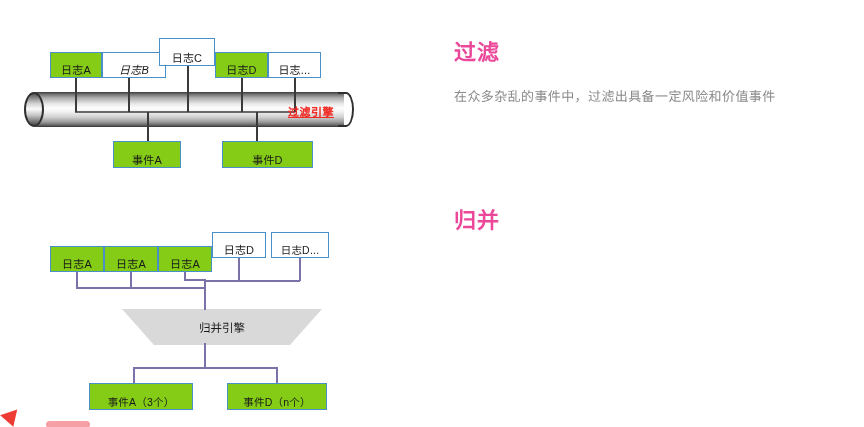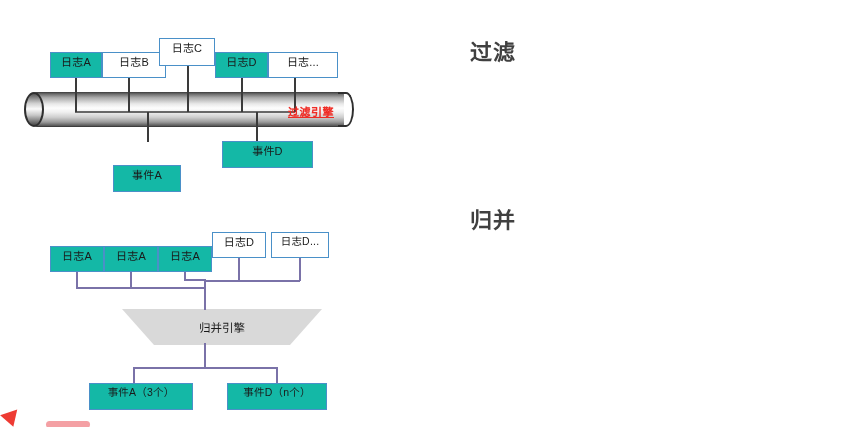--- a/index.html
+++ b/index.html
@@ -13,29 +13,29 @@
     color: #333;
   }
 
   .stage { position: absolute; inset: 0; }
 
   
   .node {
     position: absolute;
     box-sizing: border-box;
     border: 1.4px solid #4a90c8;
-    display: flex; align-items: flex-start; justify-content: center;
+    display: flex; align-items: flex-end; justify-content: center;
     font-size: 11px;
     color: #1a1a1a;
     letter-spacing: .2px;
     white-space: nowrap;
     background: #ffffff;
     z-index: 6;
   }
-  .node.fill { background: #14b8a6; }
+  .node.fill { background: #84cc16; }
   .node.wide { font-size: 10.5px; }
 
   
   .vline, .hline {
     position: absolute;
     background: #3a3a3a;
     z-index: 4;
   }
   .vline { width: 1.6px; }
   .hline { height: 1.6px; }
@@ -94,23 +94,23 @@
     background: #d9d9d9;
     z-index: 3;
     display: flex; align-items: center; justify-content: center;
     font-size: 11.5px; color: #1a1a1a;
     clip-path: polygon(0% 0%, 100% 0%, 84% 100%, 16% 100%);
   }
 
   
   .sect { position: absolute; width: 330px; }
   .sect h2 {
-    margin: 0 0 0 16px;
+    margin: 0 0 0 0;
     font-size: 22px; font-weight: bold;
-    color: #404040;
+    color: #ec4899;
     letter-spacing: 1px;
     line-height: 1.2;
   }
   .sect p {
     margin: 18px 0 0 0;
     font-size: 13px;
     line-height: 26px;
     color: #8a8a8a;
     letter-spacing: .4px;
   }
@@ -136,30 +136,30 @@
 </head>
 <body>
 
 <div class="stage">
 
   <div>
 
     <div class="node fill" style="left:50px; top:52px; width:52px; height:26px;">
       <span>日志A</span>
     </div>
-    <div class="node" style="left:102px; top:52px; width:64px; height:26px;">
+    <div class="node" style="left:102px; top:52px; width:64px; height:26px;font-style:italic;">
       <span>日志B</span>
     </div>
     <div class="node" style="left:159px; top:38px; width:56px; height:28px;">
       <span>日志C</span>
     </div>
     <div class="node fill" style="left:215px; top:52px; width:53px; height:26px;">
       <span>日志D</span>
     </div>
-    <div class="node" style="left:268px; top:52px; width:70px; height:26px;">
+    <div class="node" style="left:268px; top:52px; width:53px; height:26px;">
       <span>日志...</span>
     </div>
 
     <div class="vline" style="left:75px; top:78px; height:34px;"></div>
     <div class="vline" style="left:128px; top:78px; height:34px;"></div>
     <div class="vline" style="left:187px; top:66px; height:46px;"></div>
     <div class="vline" style="left:241px; top:78px; height:34px;"></div>
     <div class="vline" style="left:294px; top:78px; height:34px;"></div>
 
     <div class="hline" style="left:75px; top:111px; width:220px; opacity:.75;"></div>
@@ -167,21 +167,21 @@
     <div class="cyl-wrap" style="left:24px; top:92px; width:330px; height:35px;">
       <div class="cyl-body" style="width:310px;"></div>
       <div class="cyl-cap" style="width:20px;"></div>
       <div class="cyl-right-arc" style="right:0px; width:16px;"></div>
     </div>
     <div class="cyl-label" style="left:288px; top:103px;text-decoration:underline;">过滤引擎</div>
 
     <div class="vline" style="left:147px; top:112px; height:30px;"></div>
     <div class="vline" style="left:256px; top:112px; height:30px;"></div>
 
-    <div class="node fill" style="left:113px; top:141px; width:68px; height:27px;margin-top:24px;">
+    <div class="node fill" style="left:113px; top:141px; width:68px; height:27px;">
       <span>事件A</span>
     </div>
     <div class="node fill" style="left:222px; top:141px; width:91px; height:27px;">
       <span>事件D</span>
     </div>
   </div>
 
   <div>
 
     <div class="node fill" style="left:50px; top:246px; width:54px; height:26px;">
@@ -226,20 +226,21 @@
     <div class="node fill wide" style="left:89px; top:383px; width:104px; height:27px;">
       <span>事件A（3个）</span>
     </div>
     <div class="node fill wide" style="left:227px; top:383px; width:100px; height:27px;">
       <span>事件D（n个）</span>
     </div>
   </div>
 
   <div class="sect" style="left:454px; top:40px;">
     <h2>过滤</h2>
+    <p>在众多杂乱的事件中，过滤出具备一定风险和价值事件</p>
   </div>
 
   <div class="sect" style="left:454px; top:208px;">
     <h2>归并</h2>
   </div>
 
   <div class="deco-arrow" style="left:2px; top:412px;"></div>
   <div class="deco-bar" style="left:46px; top:421px; width:44px;"></div>
 
 </div>

